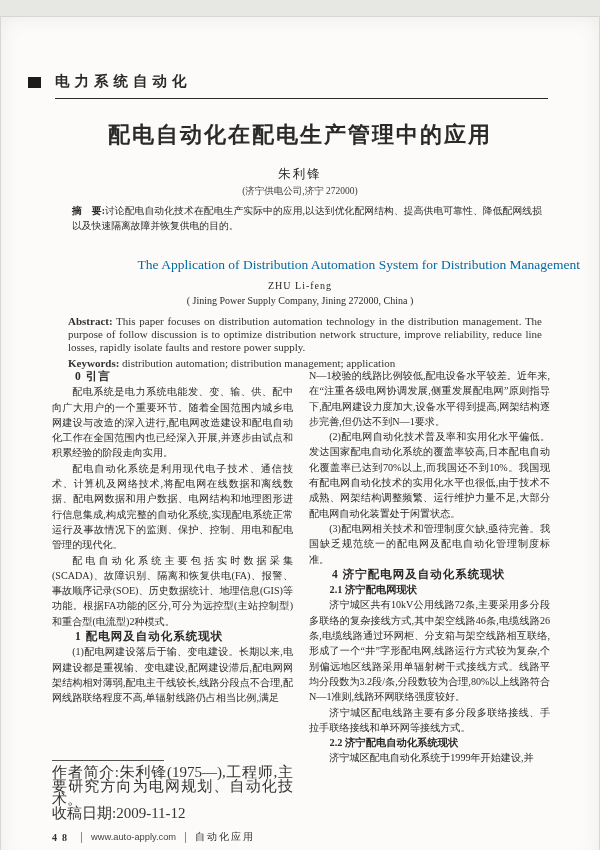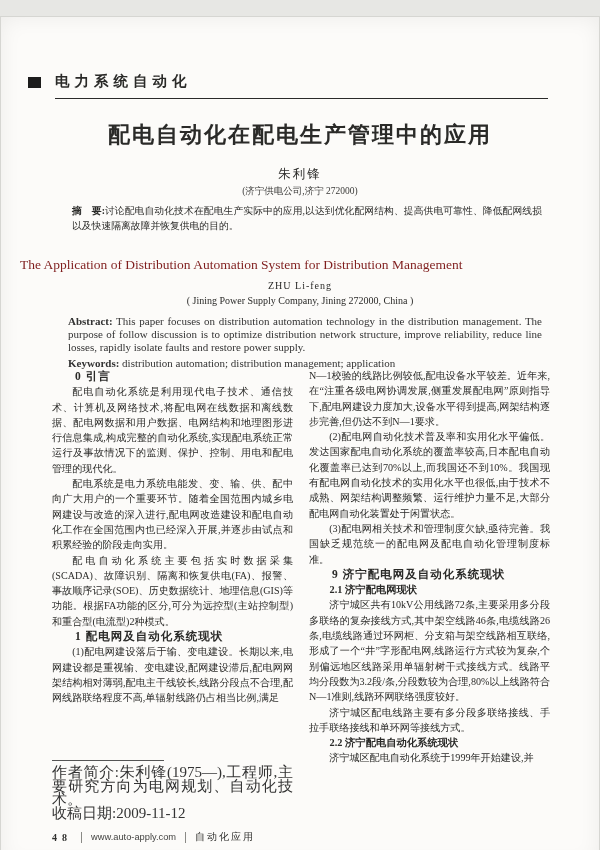--- a/index.html
+++ b/index.html
@@ -15,21 +15,21 @@
     border-bottom:1.6px solid #2a2a2a;padding-bottom:7px;
     font-size:14.5px;font-weight:bold;letter-spacing:5px;
   }
   .cn-title{position:absolute;top:104px;left:30px;right:30px;text-align:center;
     font-size:22px;font-weight:bold;letter-spacing:2px;}
   .cn-author{position:absolute;top:150px;left:0;right:0;text-align:center;font-size:12.5px;letter-spacing:2px;}
   .cn-affil{position:absolute;top:169px;left:0;right:0;text-align:center;font-size:9.5px;color:#3a3a38;}
   .cn-abstract{position:absolute;top:188px;left:72px;right:58px;font-size:9.8px;line-height:14.5px;text-align:justify;}
   .cn-abstract .kw{margin-top:3px;}
   .label-b{font-weight:bold;}
-  .en-title{position:absolute;top:241px;left:20px;right:20px;text-align:left;font-size:13.5px;color:#7f1d1d;}
+  .en-title{position:absolute;top:241px;left:20px;right:20px;text-align:right;font-size:13.5px;color:#0369a1;}
   .en-author{position:absolute;top:264px;left:0;right:0;text-align:center;font-size:10px;letter-spacing:1px;}
   .en-affil{position:absolute;top:279px;left:0;right:0;text-align:center;font-size:10px;}
   .en-abstract{position:absolute;top:299px;left:68px;right:58px;font-size:11px;line-height:13px;text-align:justify;color:#333;}
   .en-abstract .kw{margin-top:3px;}
   .columns{position:absolute;top:352px;left:52px;right:50px;bottom:46px;display:flex;gap:16px;justify-content:center;}
   .col{flex:1;font-size:10.1px;line-height:15.3px;text-align:justify;position:relative;overflow:hidden;}
   .col p{margin:0;text-indent:2em;}
   .sec-h{font-size:11.5px;font-weight:bold;margin:7px 0 5px;text-indent:0;letter-spacing:1px;}
   .sec-h.first{margin-top:1px;}
   .sub-h{font-size:10.3px;font-weight:bold;margin:5px 0 4px;text-indent:0;}
@@ -76,38 +76,38 @@
     <div class="kw">
       <span class="label-b">Keywords:</span>
       <span>distribution automation; distribution management; application</span>
     </div>
   </div>
 
   <div class="columns">
 
     <div class="col">
       <p class="sec-h first">0 引言</p>
+      <p>配电系统是电力系统电能发、变、输、供、配中向广大用户的一个重要环节。随着全国范围内城乡电网建设与改造的深入进行,配电网改造建设和配电自动化工作在全国范围内也已经深入开展,并逐步由试点和积累经验的阶段走向实用。</p>
       <p>配电自动化系统是利用现代电子技术、通信技术、计算机及网络技术,将配电网在线数据和离线数据、配电网数据和用户数据、电网结构和地理图形进行信息集成,构成完整的自动化系统,实现配电系统正常运行及事故情况下的监测、保护、控制、用电和配电管理的现代化。</p>
-      <p>配电系统是电力系统电能发、变、输、供、配中向广大用户的一个重要环节。随着全国范围内城乡电网建设与改造的深入进行,配电网改造建设和配电自动化工作在全国范围内也已经深入开展,并逐步由试点和积累经验的阶段走向实用。</p>
       <p>配电自动化系统主要包括实时数据采集(SCADA)、故障识别、隔离和恢复供电(FA)、报警、事故顺序记录(SOE)、历史数据统计、地理信息(GIS)等功能。根据FA功能的区分,可分为远控型(主站控制型)和重合型(电流型)2种模式。</p>
       <p class="sec-h">1 配电网及自动化系统现状</p>
       <p>(1)配电网建设落后于输、变电建设。长期以来,电网建设都是重视输、变电建设,配网建设滞后,配电网网架结构相对薄弱,配电主干线较长,线路分段点不合理,配网线路联络程度不高,单辐射线路仍占相当比例,满足</p>
 
       <div class="footnote">
         <div class="footnote-rule"></div>
         <p>作者简介:朱利锋(1975—),工程师,主要研究方向为电网规划、自动化技术。</p>
         <p>收稿日期:2009-11-12</p>
       </div>
     </div>
 
     <div class="col">
       <p style="text-indent:0;">N—1校验的线路比例较低,配电设备水平较差。近年来,在“注重各级电网协调发展,侧重发展配电网”原则指导下,配电网建设力度加大,设备水平得到提高,网架结构逐步完善,但仍达不到N—1要求。</p>
       <p>(2)配电网自动化技术普及率和实用化水平偏低。发达国家配电自动化系统的覆盖率较高,日本配电自动化覆盖率已达到70%以上,而我国还不到10%。我国现有配电网自动化技术的实用化水平也很低,由于技术不成熟、网架结构调整频繁、运行维护力量不足,大部分配电网自动化装置处于闲置状态。</p>
       <p>(3)配电网相关技术和管理制度欠缺,亟待完善。我国缺乏规范统一的配电网及配电自动化管理制度标准。</p>
-      <p class="sec-h">9 济宁配电网及自动化系统现状</p>
+      <p class="sec-h">4 济宁配电网及自动化系统现状</p>
       <p class="sub-h">2.1 济宁配电网现状</p>
       <p>济宁城区共有10kV公用线路72条,主要采用多分段多联络的复杂接线方式,其中架空线路46条,电缆线路26条,电缆线路通过环网柜、分支箱与架空线路相互联络,形成了一个“井”字形配电网,线路运行方式较为复杂,个别偏远地区线路采用单辐射树干式接线方式。线路平均分段数为3.2段/条,分段数较为合理,80%以上线路符合N—1准则,线路环网联络强度较好。</p>
       <p>济宁城区配电线路主要有多分段多联络接线、手拉手联络接线和单环网等接线方式。</p>
       <p class="sub-h">2.2 济宁配电自动化系统现状</p>
       <p>济宁城区配电自动化系统于1999年开始建设,并</p>
     </div>
 
   </div>
 
   <div class="page-footer">

